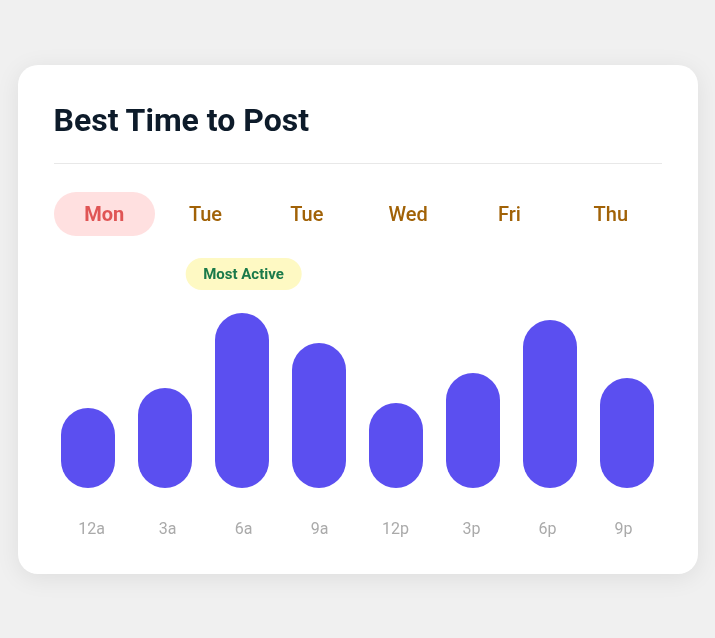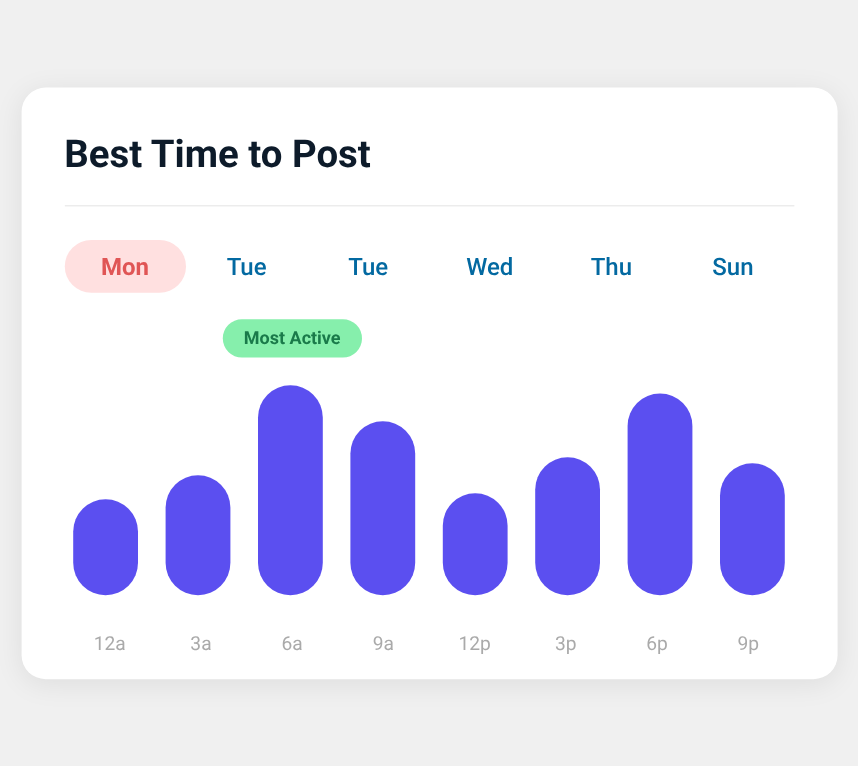--- a/index.html
+++ b/index.html
@@ -10,21 +10,21 @@
       align-items: center;
       justify-content: center;
       min-height: 100vh;
       font-family: -apple-system, BlinkMacSystemFont, 'Segoe UI', Roboto, sans-serif;
     }
 
     .card {
       background: #ffffff;
       border-radius: 20px;
       width: 680px;
-      padding: 36px 36px 20px 36px;
+      padding: 36px 36px 36px 36px;
       box-shadow: 0 4px 24px rgba(0,0,0,0.08);
     }
 
     .title {
       font-size: 32px;
       font-weight: 700;
       color: #0d1b2a;
       margin-bottom: 24px;
     }
 
@@ -39,42 +39,42 @@
       align-items: flex-start;
       gap: 0;
       margin-bottom: 32px;
     }
 
     .day-tab {
       flex: 1;
       text-align: center;
       font-size: 20px;
       font-weight: 500;
-      color: #0369a1;
+      color: #a16207;
       padding: 10px 0;
       border-radius: 50px;
       cursor: pointer;
     }
 
     .day-tab.active {
       background: #ffe0e0;
       color: #e05555;
       font-weight: 700;
     }
 
     .chart-area {
       position: relative;
       margin-bottom: 12px;
     }
 
     .most-active-badge {
       position: absolute;
       top: -10px;
       left: calc((1 / 8) * 100% + (1 / 8) * 100% * 0.5 - 10px);
-      background: #86efac;
+      background: #fef9c3;
       color: #1a7a4a;
       font-size: 15px;
       font-weight: 700;
       padding: 7px 18px;
       border-radius: 30px;
       white-space: nowrap;
       transform: translateX(-10%);
     }
 
     .bars-container {
@@ -120,22 +120,22 @@
 
 <div class="card">
   <div class="title">Best Time to Post</div>
   <div class="divider"></div>
 
   <div class="day-tabs">
       <div class="day-tab active">Mon</div>
       <div class="day-tab">Tue</div>
       <div class="day-tab">Tue</div>
       <div class="day-tab">Wed</div>
+      <div class="day-tab">Fri</div>
       <div class="day-tab">Thu</div>
-      <div class="day-tab">Sun</div>
     </div>
 
   <div class="chart-area">
     <div class="most-active-badge" style="left: 31.25%; transform: translateX(-50%);">Most Active</div>
     <div class="bars-container">
         <div class="bar-wrapper">
           <div class="bar" style="height: 80px;"></div>
         </div>
         <div class="bar-wrapper">
           <div class="bar" style="height: 100px;"></div>

